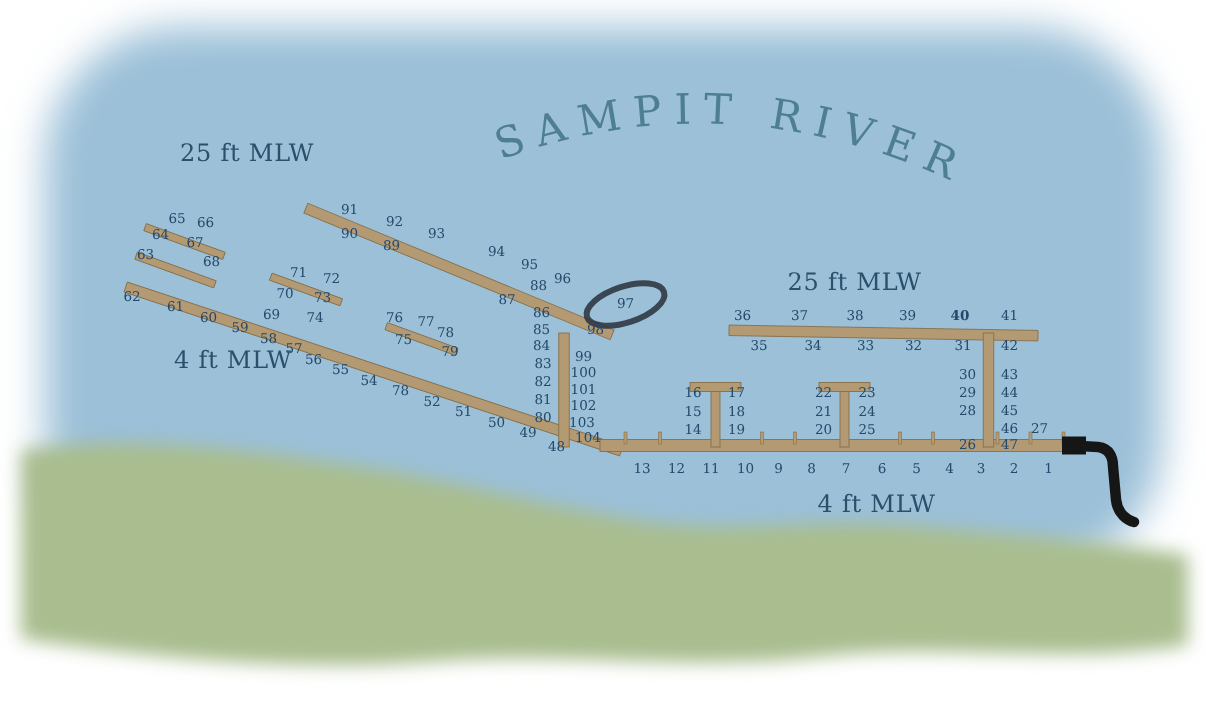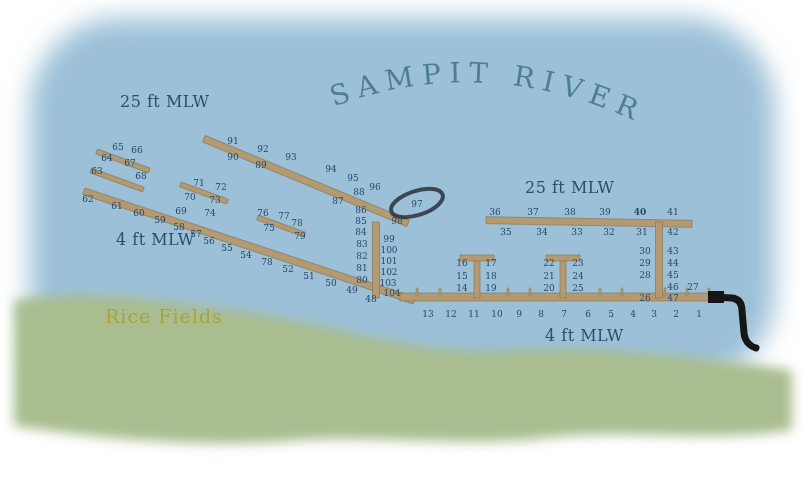--- a/index.html
+++ b/index.html
@@ -186,15 +186,14 @@
       <span class="slip" style="left: 389px; top: 239px;">99</span>
       <span class="slip" style="left: 389px; top: 250px;">100</span>
       <span class="slip" style="left: 389px; top: 261px;">101</span>
       <span class="slip" style="left: 389px; top: 272px;">102</span>
       <span class="slip" style="left: 388px; top: 283px;">103</span>
       <span class="slip" style="left: 392px; top: 293px;">104</span>
       <span class="depth" style="left: 120px; top: 92px;">25 ft MLW</span>
       <span class="depth" style="left: 525px; top: 178px;">25 ft MLW</span>
       <span class="depth" style="left: 116px; top: 230px;">4 ft MLW</span>
       <span class="depth" style="left: 545px; top: 326px;">4 ft MLW</span>
-      <span class="area" style="left: 105px; top: 305px;">Rice Fields</span>
     </div>
 </div>
 
 </body></html>

